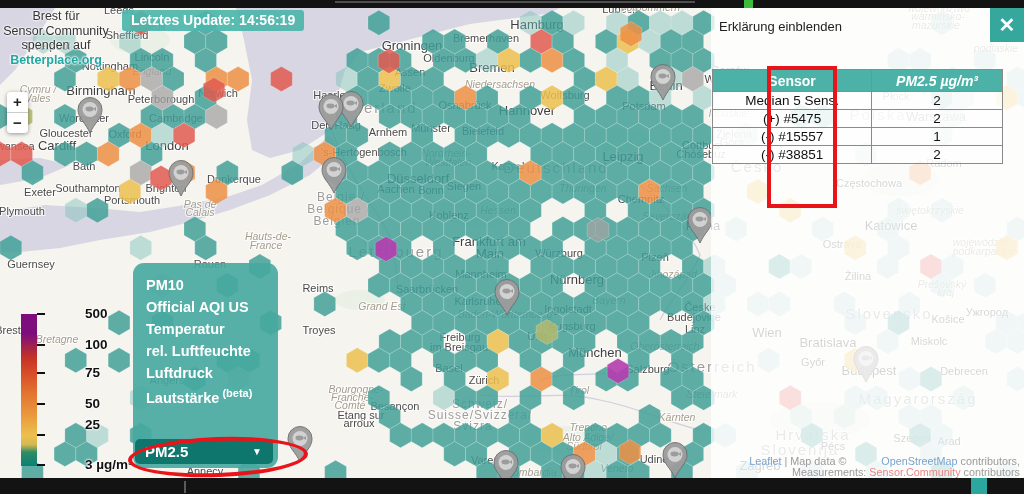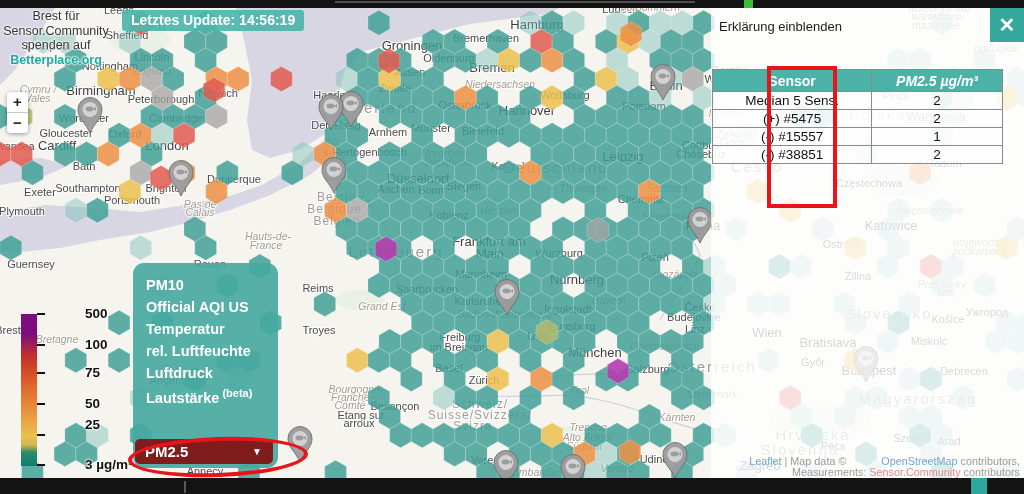--- a/index.html
+++ b/index.html
@@ -46,21 +46,21 @@
   .tickline{position:absolute;left:16px;width:8px;height:2px;background:#111;}
   .ticklabel{position:absolute;left:28px;font-size:13.5px;font-weight:bold;color:#111;white-space:nowrap;
        text-shadow:0 0 2px #fff,0 0 2px #fff,0 0 3px #fff;margin-left:36px;}
 
   
   #layer-menu{position:absolute;left:133px;top:263px;width:145px;height:205px;z-index:9;
        background:rgba(70,168,160,.9);border-radius:11px;}
   #layer-items{display:flex;flex-direction:column;gap:6px;padding:14px 0 0 13px;}
   .layer-item{color:#fff;font-weight:bold;font-size:14.5px;cursor:pointer;white-space:nowrap;}
   .layer-item sup{font-size:11px;}
-  #selected-layer{position:absolute;left:2px;right:5px;bottom:4px;height:25px;background:#7f1d1d;
+  #selected-layer{position:absolute;left:2px;right:5px;bottom:4px;height:25px;background:#0f766e;
        border-radius:5px;display:flex;align-items:center;cursor:pointer;}
   #selected-layer .sel-label{color:#fff;font-weight:bold;font-size:15px;padding-left:10px;}
   #selected-layer .sel-arrow{margin-left:auto;padding-right:11px;color:#fff;font-size:10px;}
 
   
   #panel{position:absolute;left:711px;top:8px;width:313px;height:470px;z-index:15;
        background:rgba(255,255,255,.78);}
   #panel-title{position:absolute;left:8px;top:11px;font-size:13px;color:#222;}
   #close-btn{position:absolute;right:0;top:0;width:34px;height:34px;background:#35a79d;color:#fff;
        font-size:20px;font-weight:bold;text-align:center;line-height:34px;cursor:pointer;}

